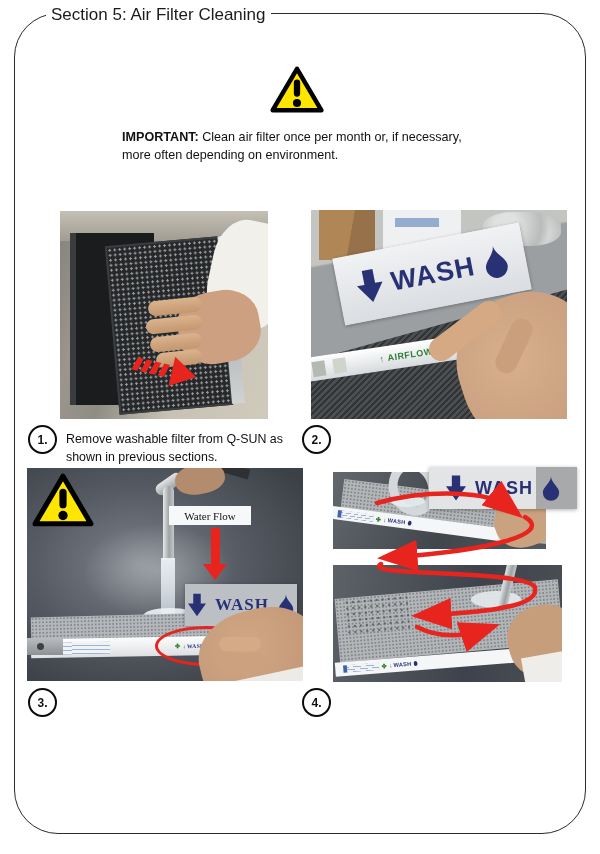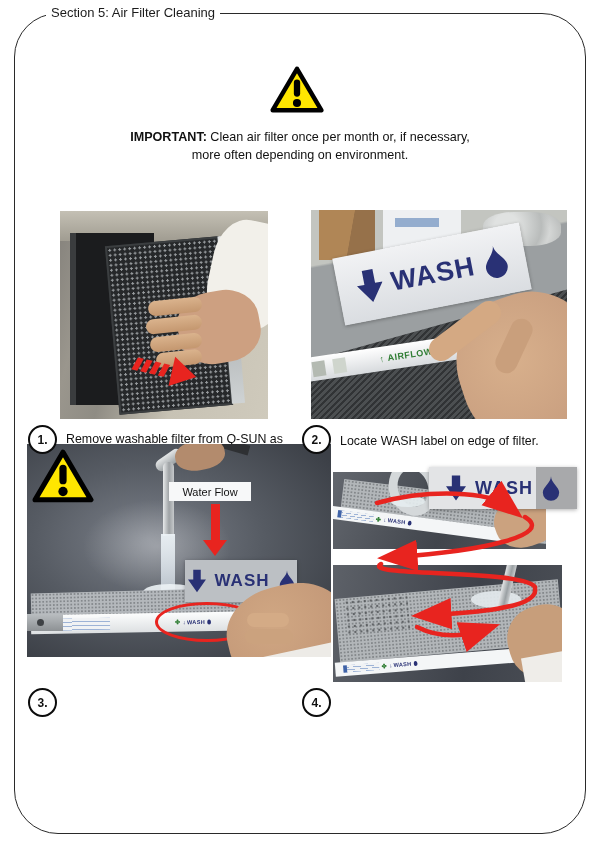--- a/index.html
+++ b/index.html
@@ -3,32 +3,32 @@
 <meta charset="utf-8">
 <style>
   html,body{margin:0;padding:0;background:#ffffff;}
   .page{position:relative;width:600px;height:854px;background:#fff;overflow:hidden;
         font-family:"Liberation Sans",sans-serif;color:#111;}
 
   
   .frame{position:absolute;left:14px;top:13px;width:570px;height:819px;
          border:1.6px solid #2a2a2a;border-radius:44px;}
   .title{position:absolute;left:46px;top:5px;background:#fff;padding:0 5px;
-         font-size:13px;color:#1b1b1b;z-index:3;}
+         font-size:17px;color:#1b1b1b;z-index:3;}
 
   
   .warn-main{position:absolute;left:270px;top:66px;}
   .important{position:absolute;left:122px;top:128px;width:356px;margin:0;
-             text-align:center;font-size:12.6px;line-height:1.45;}
+             font-size:12.6px;line-height:1.45;}
 
   
   .photo{position:absolute;overflow:hidden;background:#888;}
   .p1{left:60px;top:211px;width:208px;height:208px;}
   .p2{left:311px;top:210px;width:256px;height:209px;}
-  .p3{left:27px;top:444px;width:304px;height:213px;}
+  .p3{left:27px;top:468px;width:276px;height:213px;font-family:Liberation Serif, serif;}
   .p4{left:333px;top:467px;width:232px;height:215px;overflow:visible;background:transparent;}
 
   
   .stepnum{position:absolute;width:25px;height:25px;border:2.4px solid #0c0c0c;border-radius:50%;
            background:#fff;display:flex;align-items:center;justify-content:center;
            font-weight:bold;font-size:12px;z-index:4;}
   .cap{position:absolute;font-size:12.4px;line-height:1.42;margin:4px;}
   .n1{left:28px;top:425px;} .c1{left:62px;top:427px;width:240px;}
   .n2{left:302px;top:425px;} .c2{left:336px;top:429px;width:235px;}
   .n3{left:28px;top:688px;} .c3{left:62px;top:690px;width:245px;}
@@ -247,21 +247,20 @@
   </div>
 
   <div class="stepnum n1">
       <span>1.</span>
     </div>
   <p class="cap c1"><span>Remove washable filter from Q-SUN as shown in previous sections.</span></p>
 
   <div class="stepnum n2">
       <span>2.</span>
     </div>
-  <p class="cap c2"><span>Locate WASH label on edge of filter.</span></p>
 
   <div class="photo p3">
     <div class="p3-bg"></div>
     <div class="p3-mist"></div>
     <div class="p3-elbow"></div>
     <div class="p3-pipe"></div>
     <div class="p3-hose"></div>
     <div class="p3-handtop"></div>
     <div class="p3-water"></div>
     <div class="p3-splash"></div>

